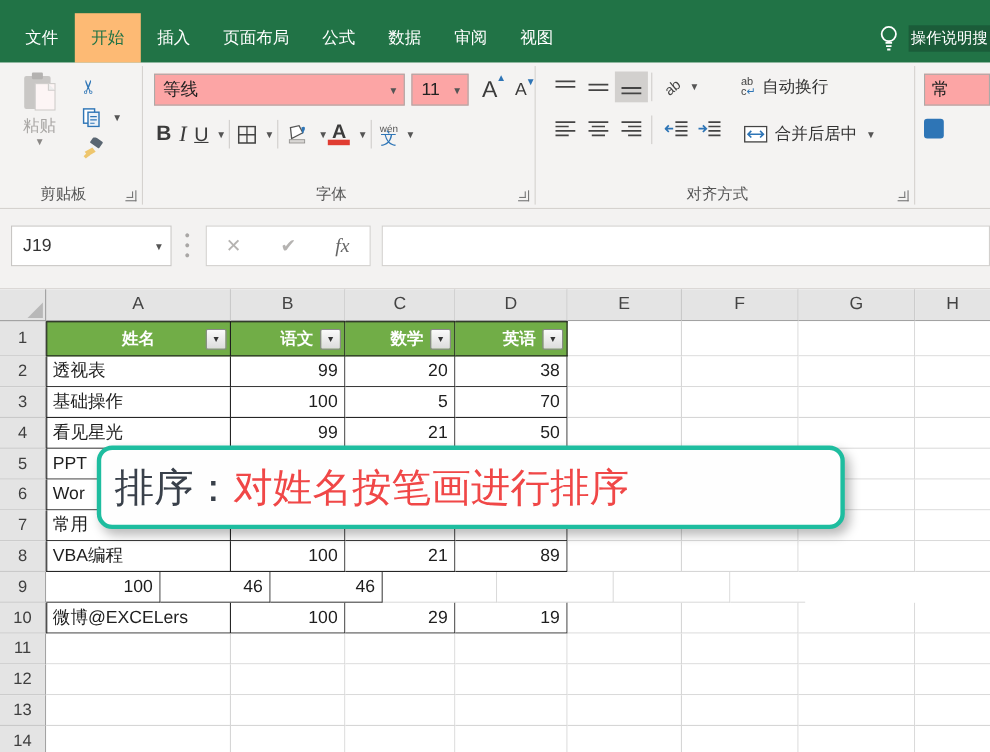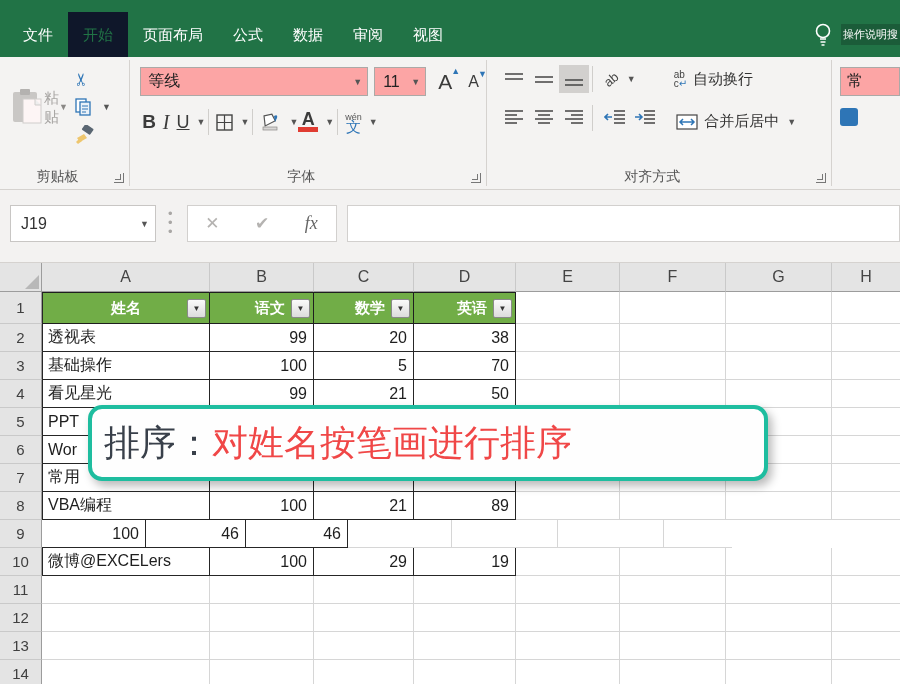--- a/index.html
+++ b/index.html
@@ -4,41 +4,41 @@
 <style>
   * { margin:0; padding:0; box-sizing:border-box; }
   html,body { width:900px; height:684px; overflow:hidden;
     font-family:"Liberation Sans","DejaVu Sans",sans-serif; background:#fff; }
 
   
   .tabbar { height:57px; background:#217346; display:flex; align-items:flex-end; }
   .tab { color:#fff; font-size:15px; padding:0 15px; height:45px; line-height:45px;
     cursor:default; white-space:nowrap; }
   .tab.first { margin-left:8px; }
-  .tab.selected { background:#0f172a; color:#217346; }
+  .tab.selected { background:#fdba74; color:#217346; }
   .tellme { margin-left:auto; display:flex; align-items:center; height:45px; }
   .bulb { margin-right:8px; }
-  .tellme-text { color:#fff; font-size:11px; background:#1b5c39; padding:3px 2px; }
+  .tellme-text { color:#fff; font-size:14px; background:#1b5c39; padding:3px 2px; }
 
   
   .ribbon { height:133px; background:#f4f3f2; border-bottom:1px solid #d5d2cf;
     display:flex; position:relative; }
   .group { position:relative; height:100%; }
   .g-label { position:absolute; bottom:3px; left:0; right:14px; text-align:center;
     font-size:14px; color:#555; }
   .launcher { position:absolute; bottom:6px; right:5px; width:10px; height:10px;
     border-right:1px solid #777; border-bottom:1px solid #777; }
   .launcher::after { content:""; position:absolute; right:2px; bottom:2px; width:5px;
     height:5px; border-right:1.5px solid #777; border-bottom:1.5px solid #777; }
   .gsep { width:1px; background:#d5d2cf; margin:3px 0; }
 
   
   .clipboard { width:136px; }
   .clip-body { display:flex; padding:8px 0 0 10px; }
-  .paste-btn { width:52px; display:flex; flex-direction:row; align-items:center; }
+  .paste-btn { width:52px; display:flex; flex-direction:column; align-items:center; }
   .paste-label { color:#a8a6a4; font-size:15px; margin-top:2px; }
   .dd { font-size:9px; color:#8a8886; line-height:10px; }
   .dd.dark { color:#555; }
   .clip-col { display:flex; flex-direction:column; margin-left:12px; }
   .mini { height:28px; display:flex; align-items:center; }
 
   
   .fontg { width:375px; }
   .f-row1 { display:flex; align-items:center; padding:10px 0 0 10px; }
   .combo { background:#fca5a5; border:1px solid #aba9a7; height:29px; display:flex;
@@ -140,20 +140,21 @@
   .co-text { color:#f04747; }
 
   svg { display:block; }
 </style>
 </head>
 <body>
 
 <div class="tabbar">
   <div class="tab first">文件</div>
   <div class="tab selected">开始</div>
+  <div class="tab">插入</div>
   <div class="tab">页面布局</div>
   <div class="tab">公式</div>
   <div class="tab">数据</div>
   <div class="tab">审阅</div>
   <div class="tab">视图</div>
   <div class="tellme">
     <span class="bulb">
       <svg width="20" height="26" viewBox="0 0 20 26">
         <circle cx="10" cy="9" r="6.5" fill="none" stroke="#fff" stroke-width="1.6"></circle>
         <path d="M7 17h6M7.5 20h5M8.5 23h3" stroke="#fff" stroke-width="1.6" fill="none"></path>

